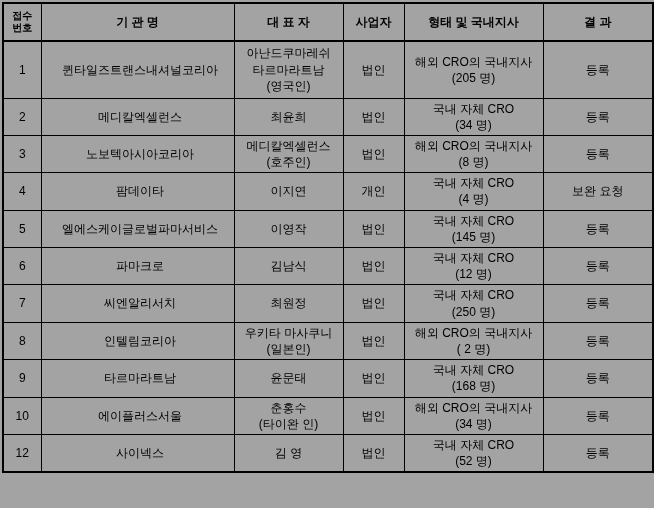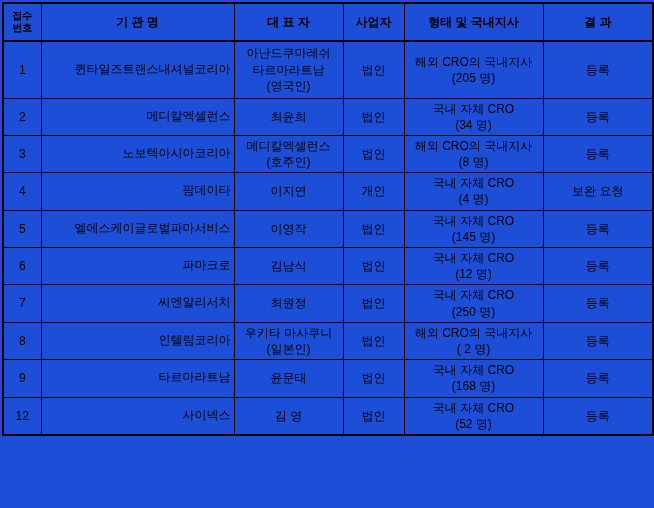--- a/index.html
+++ b/index.html
@@ -8,21 +8,21 @@
     background: #ffffff;
     width: 654px;
     height: 508px;
     font-family: "Liberation Sans", sans-serif;
     color: #000000;
   }
   .page {
     position: relative;
     width: 654px;
     height: 508px;
-    background: #1d4ed8;
+    background: #a3a3a3;
   }
   table.reg-table {
     position: absolute;
     left: 2px;
     top: 2px;
     width: 650px;
     border-collapse: collapse;
     table-layout: fixed;
     border: 2px solid #000000;
   }
@@ -48,23 +48,22 @@
     line-height: 1.25;
     padding: 1px;
   }
   table.reg-table tbody tr {
     height: 37px;
   }
   table.reg-table tbody tr.tall {
     height: 57px;
   }
   table.reg-table td.org-cell {
-    text-align: right;
+    text-align: center;
     padding-left: 8px;
-    font-family: Liberation Mono, monospace;
   }
 </style>
 </head>
 <body>
 
 <div class="page">
   <table class="reg-table">
     <colgroup>
       <col style="width:38px">
       <col style="width:193px">
@@ -164,20 +163,30 @@
       <tr>
         <td>9</td>
         <td class="org-cell">타르마라트남</td>
         <td>윤문태</td>
         <td>법인</td>
         <td>국내 자체 CRO
 (168 명)</td>
         <td>등록</td>
       </tr>
       <tr>
+        <td>10</td>
+        <td class="org-cell">에이플러스서울</td>
+        <td>춘홍수
+(타이완 인)</td>
+        <td>법인</td>
+        <td>해외 CRO의 국내지사
+(34 명)</td>
+        <td>등록</td>
+      </tr>
+      <tr>
         <td>12</td>
         <td class="org-cell">사이넥스</td>
         <td>김 영</td>
         <td>법인</td>
         <td>국내 자체 CRO
 (52 명)</td>
         <td>등록</td>
       </tr>
     </tbody>
   </table>

